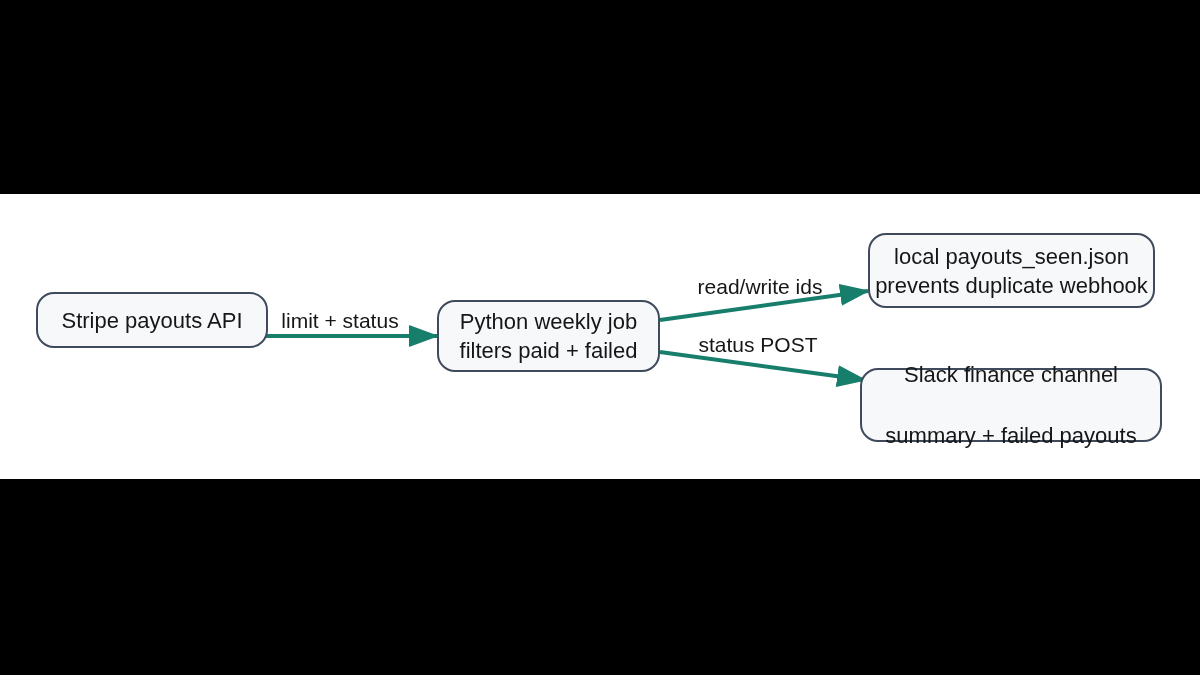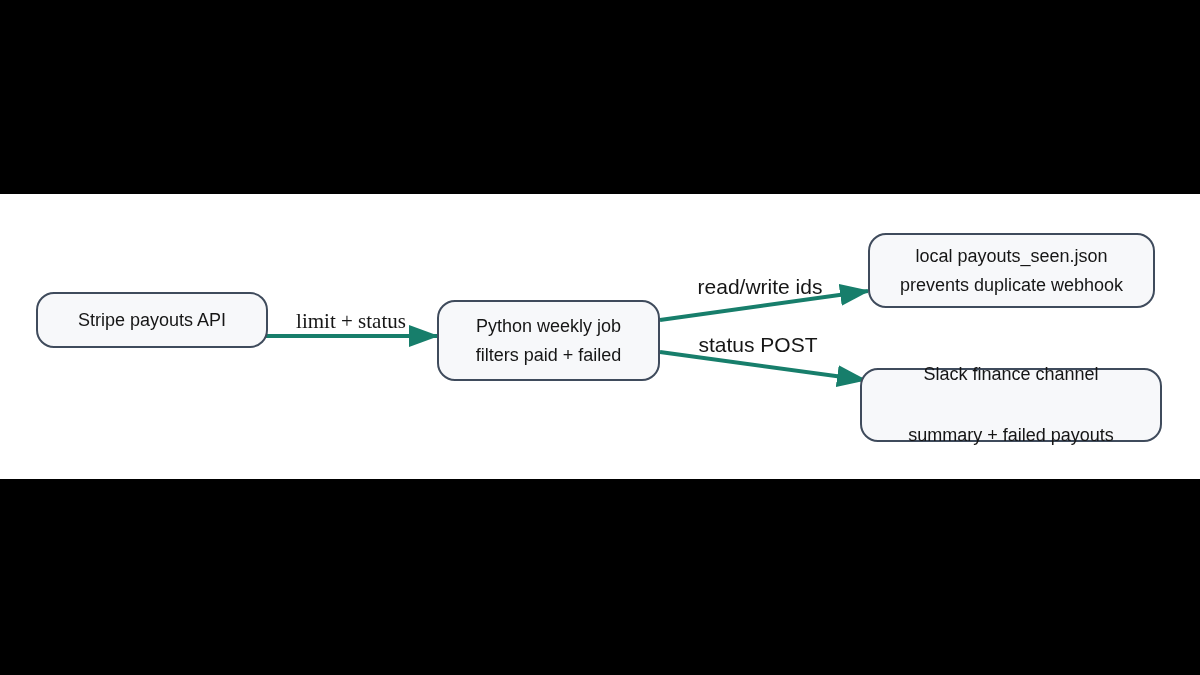--- a/index.html
+++ b/index.html
@@ -36,41 +36,41 @@
   }
   .edges .ah { fill: var(--arrow, #177e6b); stroke: none; }
 
   .node {
     position: absolute;
     box-sizing: border-box;
     background: var(--node-fill, #f7f8fa);
     border: 2px solid var(--node-border, #3f4b5c);
     border-radius: 18px;
     color: var(--text, #161616);
-    font-size: 18px;
+    font-size: 22px;
     line-height: 29px;
     text-align: center;
     display: flex;
     flex-direction: column;
     justify-content: center;
   }
   .n1 { left: 36px;  top: 98px; width: 232px; height: 56px; }
-  .n2 { left: 437px; top: 106px; width: 223px; height: 81px; }
+  .n2 { left: 437px; top: 106px; width: 223px; height: 72px; }
   .n3 { left: 868px; top: 39px;  width: 287px; height: 75px; }
   .n4 { left: 860px; top: 174px; width: 302px; height: 74px; gap: 32px; }
 
   .edge-label {
     position: absolute;
     transform: translateX(-50%);
     white-space: nowrap;
     font-size: 21px;
     line-height: 20px;
     color: var(--text, #161616);
   }
-  .el1 { left: 351px; top: 117px; font-family: Liberation Serif, serif; }
+  .el1 { left: 340px; top: 117px; }
   .el2 { left: 760px; top: 83px;  }
   .el3 { left: 758px; top: 141px; }
 </style>
 </head>
 <body>
 
 <div class="surface">
 
   <svg class="edges" viewBox="0 0 1200 285" xmlns="http://www.w3.org/2000/svg">
     <defs>

